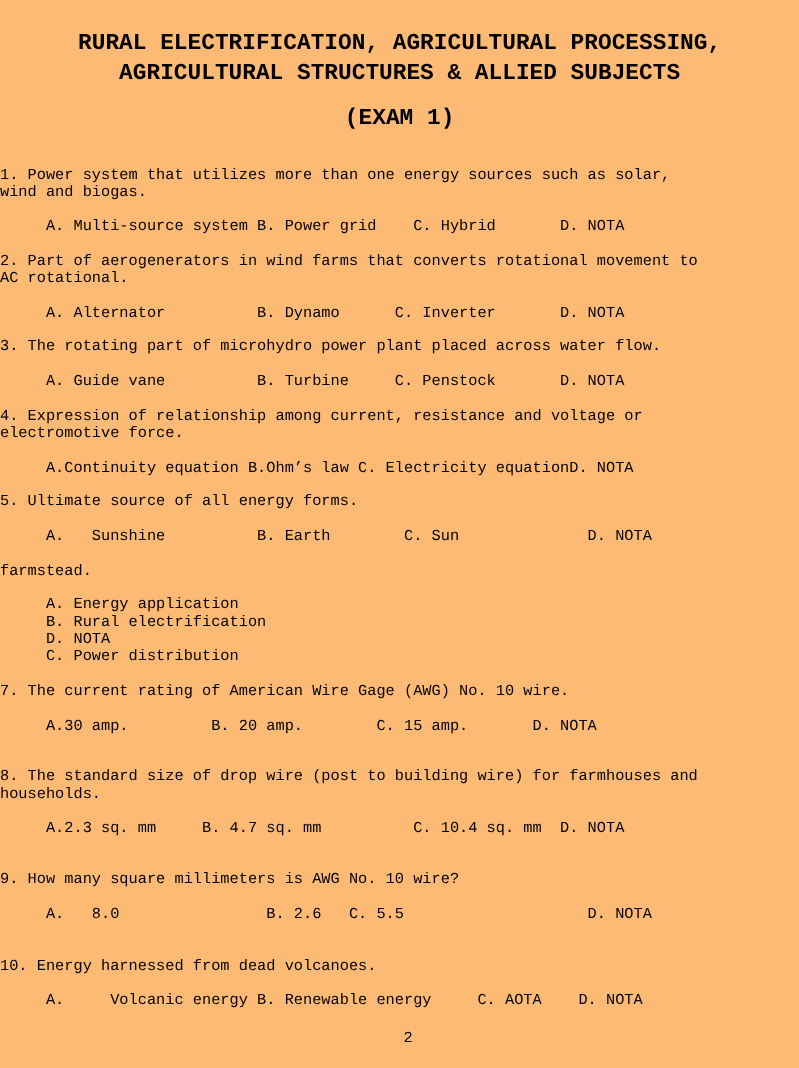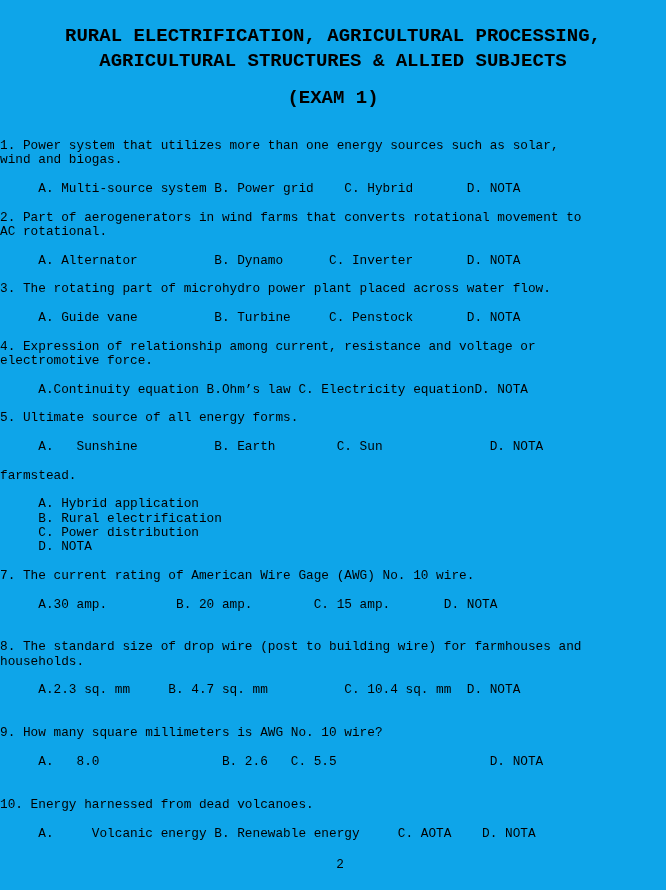--- a/index.html
+++ b/index.html
@@ -5,21 +5,21 @@
   html, body {
     margin: 0;
     padding: 0;
     background: #ffffff;
     color: #000000;
   }
   .page {
     position: relative;
     width: 666px;
     height: 890px;
-    background: #0ea5e9;
+    background: #fdba74;
     overflow: hidden;
     font-family: "Liberation Mono", "DejaVu Sans Mono", monospace;
   }
   .header {
     padding-top: 24px;
     text-align: center;
   }
   .title-line {
     font-weight: bold;
     font-size: 19px;
@@ -89,24 +89,24 @@
       </div>
       <div>
         <div class="line">5. Ultimate source of all energy forms.</div>
         <div class="line"></div>
         <div class="line">     A.   Sunshine          B. Earth        C. Sun              D. NOTA</div>
         <div class="line"></div>
       </div>
       <div>
         <div class="line">farmstead.</div>
         <div class="line"></div>
-        <div class="line">     A. Hybrid application</div>
+        <div class="line">     A. Energy application</div>
         <div class="line">     B. Rural electrification</div>
+        <div class="line">     D. NOTA</div>
         <div class="line">     C. Power distribution</div>
-        <div class="line">     D. NOTA</div>
         <div class="line"></div>
       </div>
       <div>
         <div class="line">7. The current rating of American Wire Gage (AWG) No. 10 wire.</div>
         <div class="line"></div>
         <div class="line">     A.30 amp.         B. 20 amp.        C. 15 amp.       D. NOTA</div>
         <div class="line"></div>
         <div class="line"></div>
       </div>
       <div>

